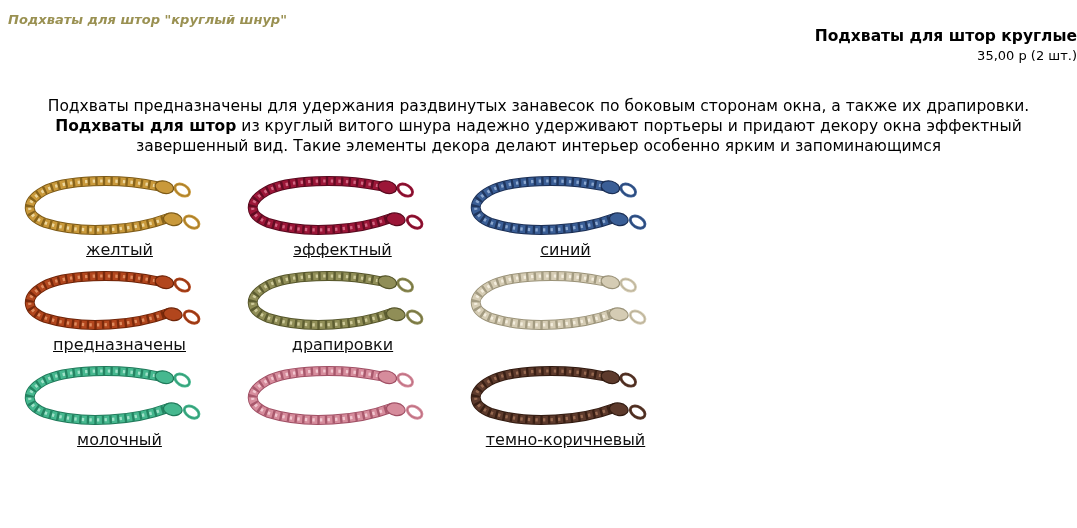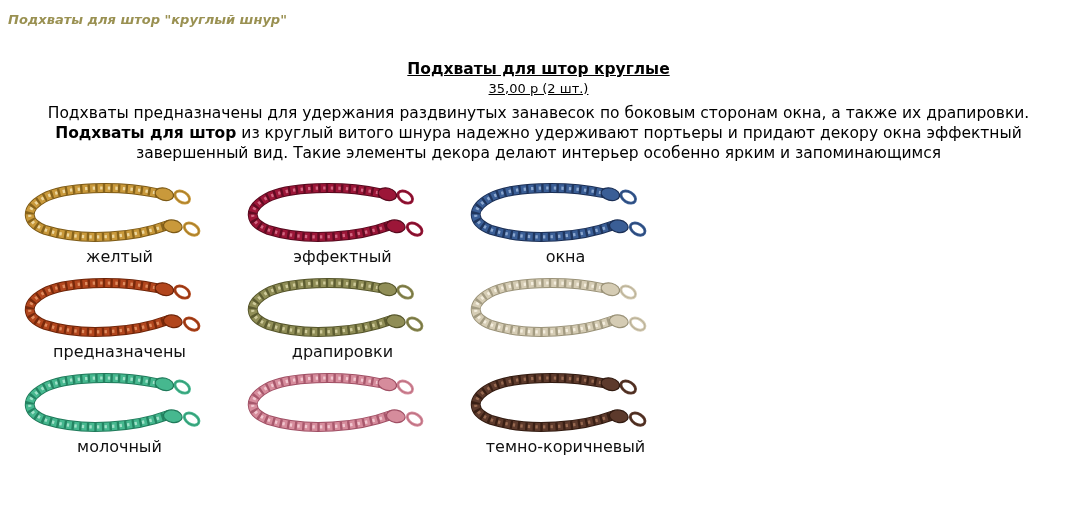--- a/index.html
+++ b/index.html
@@ -13,44 +13,43 @@
     color: var(--body_text, #000);
   }
   .page-heading {
     padding: 12px 0 0 8px;
     font-size: 13px;
     font-weight: bold;
     font-style: italic;
     color: var(--heading, #9a9152);
   }
   .title-block {
-    margin-top: 33px;
-    text-align: center;
-    text-decoration: underline;
+    text-align: right;
   }
   .product-title {
     font-size: 15.5px;
     font-weight: bold;
     line-height: 19px;
   }
   .product-price {
     font-size: 13px;
     line-height: 20px;
   }
   .product-description {
-    margin-top: 4px;
+    margin-top: 30px;
     text-align: center;
     font-size: 15.5px;
     line-height: 20px;
   }
   .product-grid {
     margin: 18px 0 0 8px;
     width: 672px;
     display: grid;
     grid-template-columns: repeat(3, 223px);
+    text-decoration: underline;
   }
   .product-cell {
     text-align: center;
     padding-bottom: 9px;
   }
   .product-cell svg {
     display: block;
     width: 216px;
     height: 66px;
     margin: 0 auto;
@@ -138,21 +137,21 @@
         <ellipse class="rope-loop" cx="176" cy="17" rx="8.5" ry="5.5" transform="rotate(32 176 17)"></ellipse>
         <ellipse class="rope-loop-shade" cx="176" cy="17" rx="8.5" ry="5.5" transform="rotate(32 176 17)"></ellipse>
         <ellipse class="rope-knob" cx="157" cy="14" rx="10" ry="6.5" transform="rotate(14 157 14)"></ellipse>
       </g>
       <g>
         <ellipse class="rope-loop" cx="186" cy="51" rx="8.5" ry="5.5" transform="rotate(32 186 51)"></ellipse>
         <ellipse class="rope-loop-shade" cx="186" cy="51" rx="8.5" ry="5.5" transform="rotate(32 186 51)"></ellipse>
         <ellipse class="rope-knob" cx="166" cy="48" rx="10" ry="6.5" transform="rotate(10 166 48)"></ellipse>
       </g>
     </svg>
-    <div class="rope-label">окна</div>
+    <div class="rope-label">синий</div>
   </div>
 
   <div class="product-cell" style="--base: #b2461d; --dark: #6e2408; --light: #e08f62;">
     <svg viewBox="0 0 220 70" aria-hidden="true">
       <g>
         <path class="rope-outline" d="M150 13 C108 4, 50 6, 29 18 C 9 29, 9 44, 31 52 C 72 65, 128 59, 160 47"></path>
         <path class="rope-base" d="M150 13 C108 4, 50 6, 29 18 C 9 29, 9 44, 31 52 C 72 65, 128 59, 160 47"></path>
         <path class="rope-twist" d="M150 13 C108 4, 50 6, 29 18 C 9 29, 9 44, 31 52 C 72 65, 128 59, 160 47"></path>
         <path class="rope-sheen" d="M150 13 C108 4, 50 6, 29 18 C 9 29, 9 44, 31 52 C 72 65, 128 59, 160 47"></path>
       </g>

